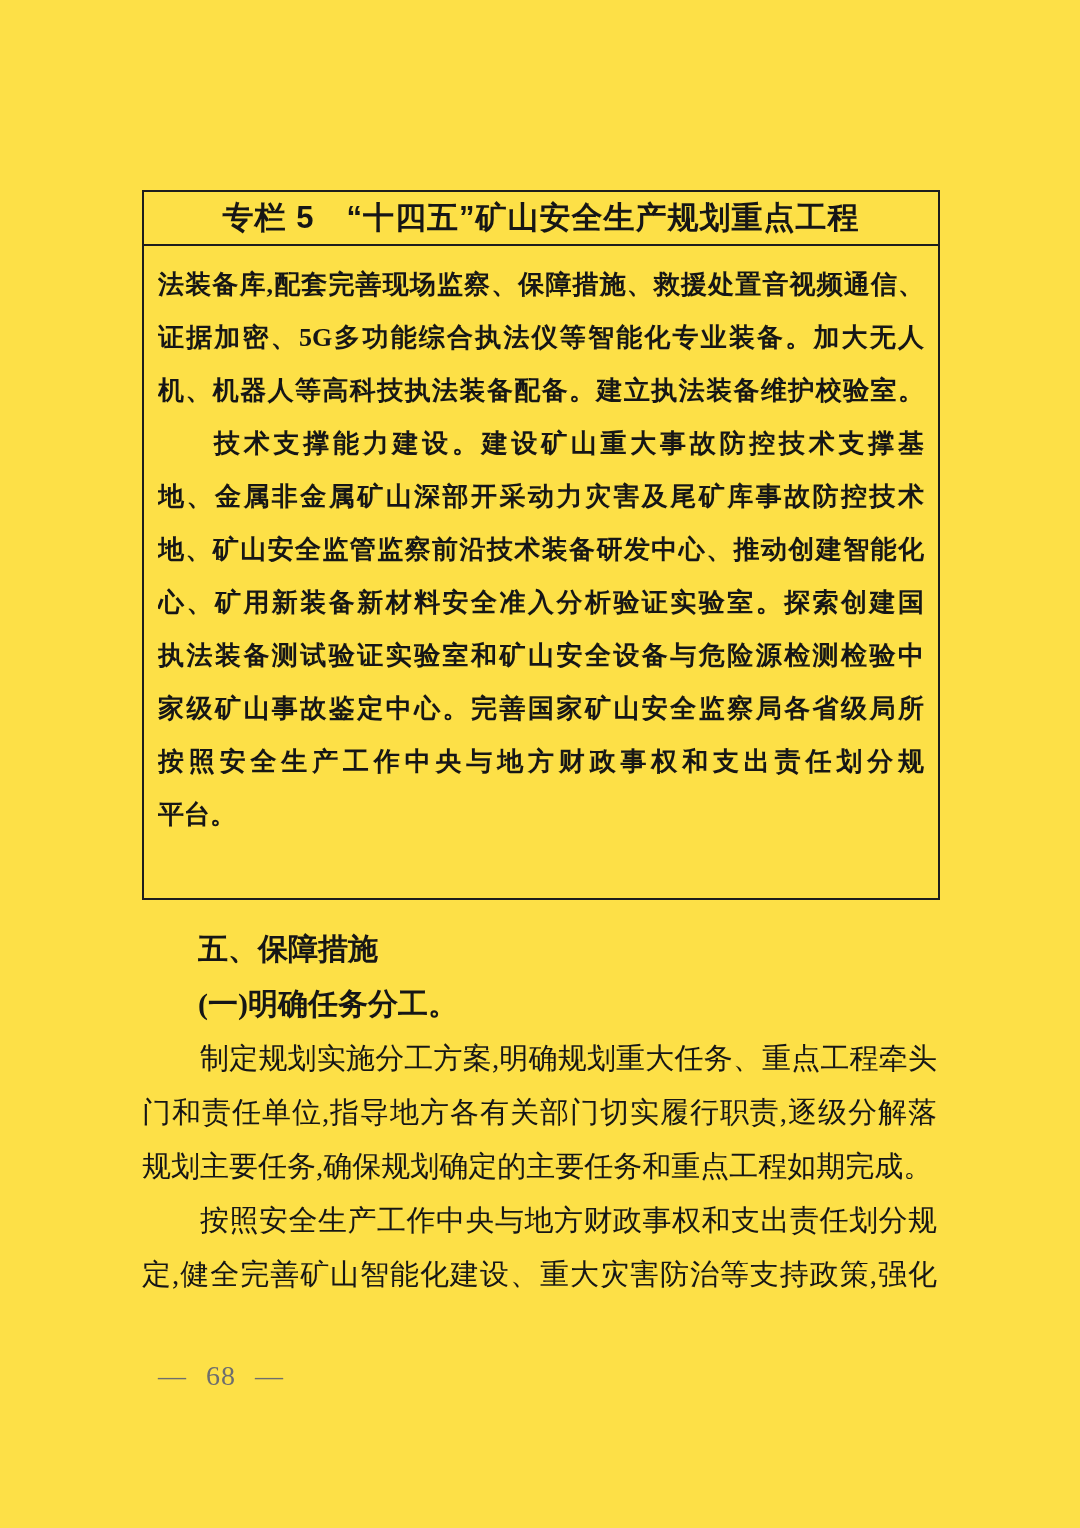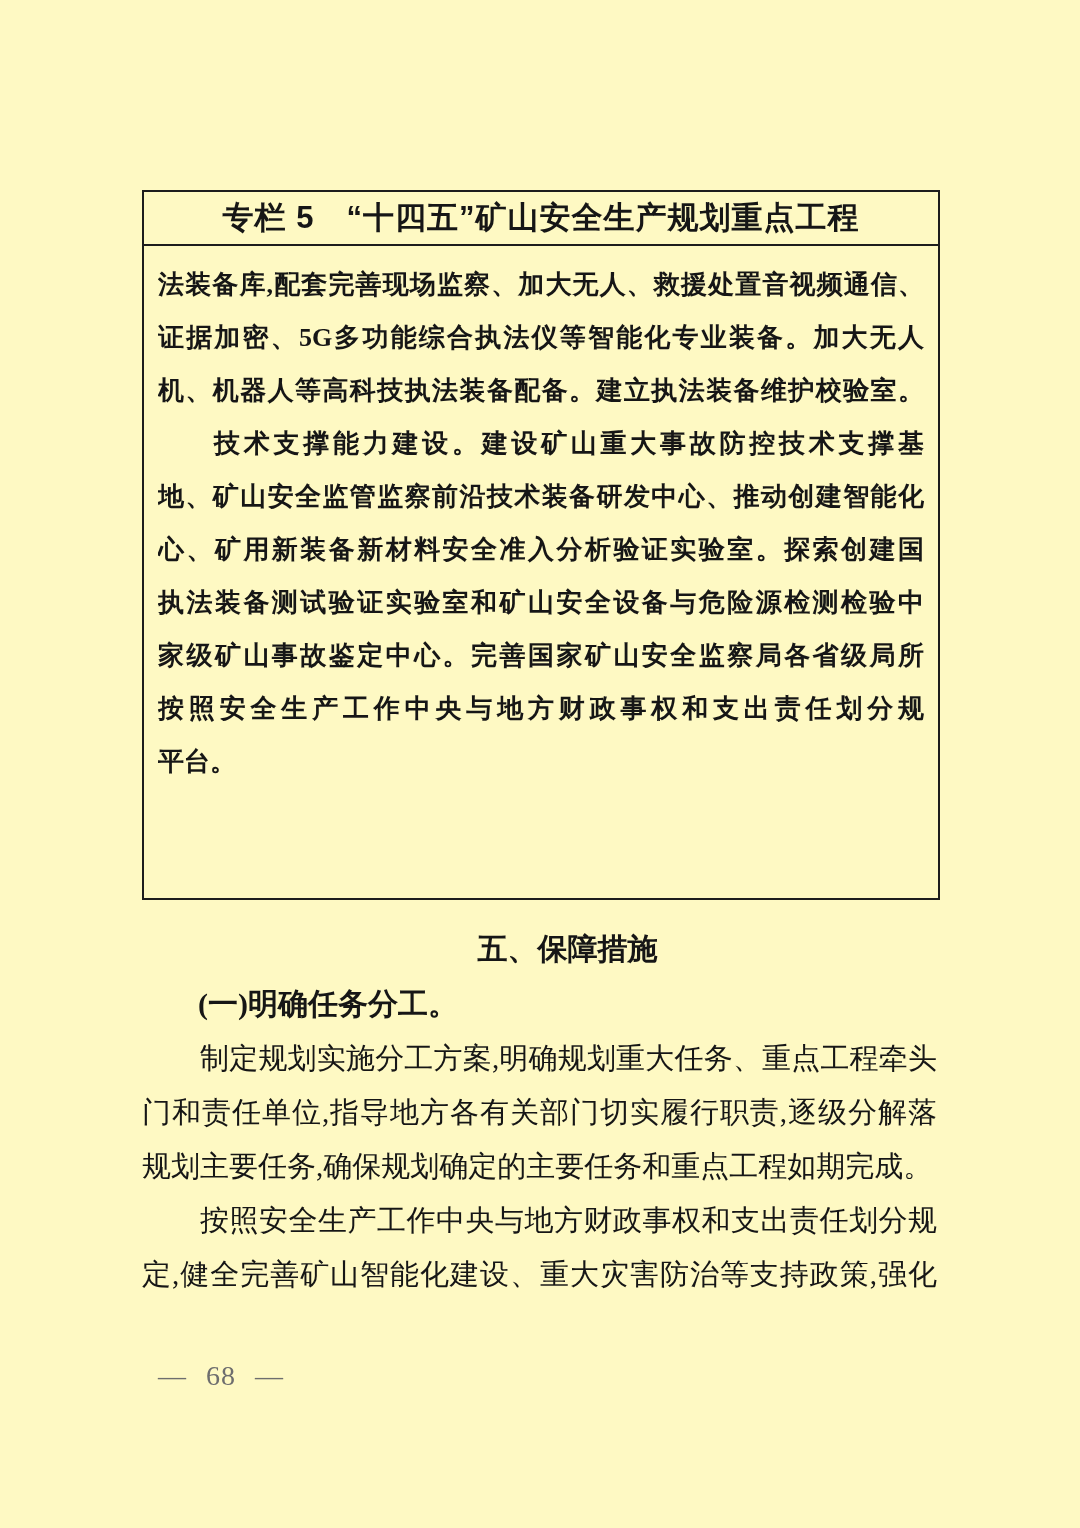--- a/index.html
+++ b/index.html
@@ -1,19 +1,19 @@
 <!DOCTYPE html>
 <html lang="zh"><head>
 <meta charset="utf-8">
 <style>
   html,body { margin:0; padding:0; background:#ffffff; }
   .page {
     position:relative;
     width:1080px; height:1528px;
-    background:#fef9c3;
+    background:#fde047;
     color:#161616;
     font-family:"Liberation Serif","DejaVu Serif",serif;
     overflow:hidden;
   }
   
   .feature-box {
     position:absolute; left:142px; top:190px;
     width:798px; height:710px;
     border:2px solid #1d1d1d;
     box-sizing:border-box;
@@ -49,21 +49,20 @@
     position:absolute; left:142px; top:921px;
     width:795px;
   }
   .sec-heading {
     font-family:"Liberation Sans","DejaVu Sans",sans-serif;
     font-weight:700;
     font-size:30px;
     line-height:56px; height:56px;
     text-indent:56px;
     margin:0;
-    text-align:center;
   }
   .sub-heading {
     font-weight:700;
     font-size:30px;
     line-height:54px; height:54px;
     text-indent:56px;
     margin:0;
   }
   .pline {
     font-size:29px;
@@ -84,24 +83,25 @@
   }
 </style>
 </head>
 <body>
 
 <div class="page">
 
   <div class="feature-box">
     <div class="box-title">专栏 5　“十四五”矿山安全生产规划重点工程</div>
     <div class="box-body">
-      <div class="bline">法装备库,配套完善现场监察、加大无人、救援处置音视频通信、</div>
+      <div class="bline">法装备库,配套完善现场监察、保障措施、救援处置音视频通信、</div>
       <div class="bline">证据加密、5G多功能综合执法仪等智能化专业装备。加大无人</div>
       <div class="bline">机、机器人等高科技执法装备配备。建立执法装备维护校验室。</div>
       <div class="bline indent"><span class="lead">技术支撑能力建设。</span><span>建设矿山重大事故防控技术支撑基</span></div>
+      <div class="bline">地、金属非金属矿山深部开采动力灾害及尾矿库事故防控技术</div>
       <div class="bline">地、矿山安全监管监察前沿技术装备研发中心、推动创建智能化</div>
       <div class="bline">心、矿用新装备新材料安全准入分析验证实验室。探索创建国</div>
       <div class="bline">执法装备测试验证实验室和矿山安全设备与危险源检测检验中</div>
       <div class="bline">家级矿山事故鉴定中心。完善国家矿山安全监察局各省级局所</div>
       <div class="bline">按照安全生产工作中央与地方财政事权和支出责任划分规</div>
       <div class="bline nostretch">平台。</div>
     </div>
   </div>
 
   <div class="content">

